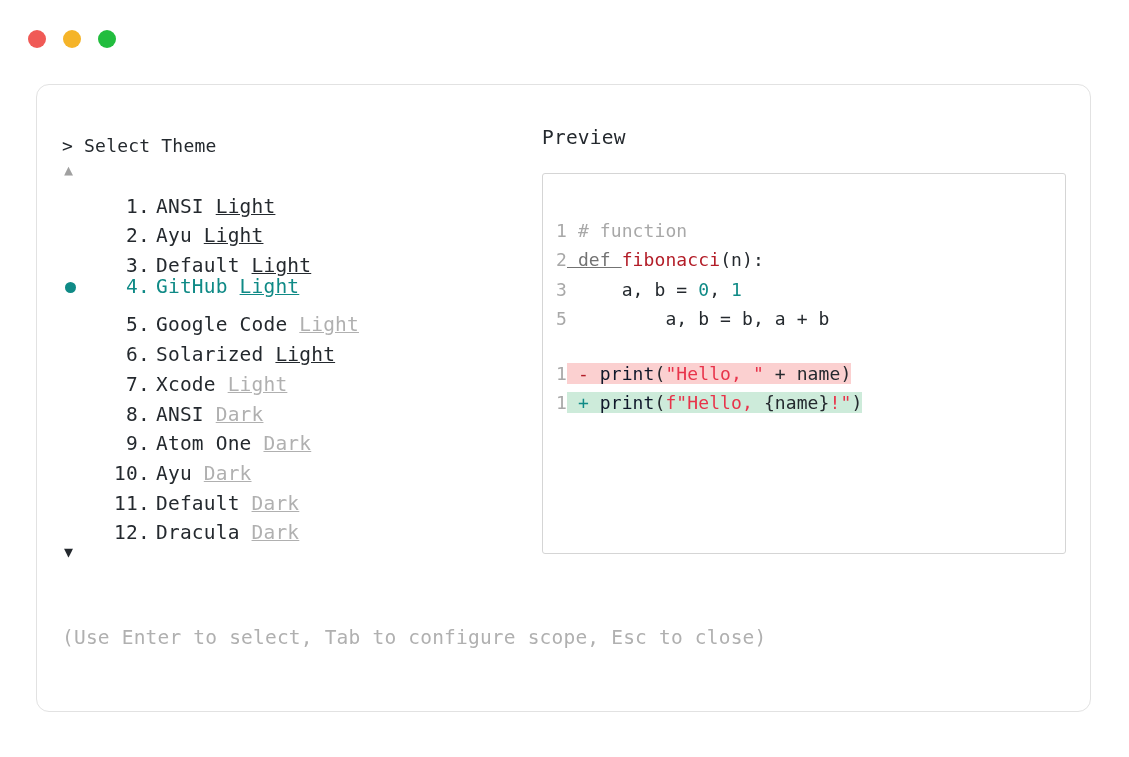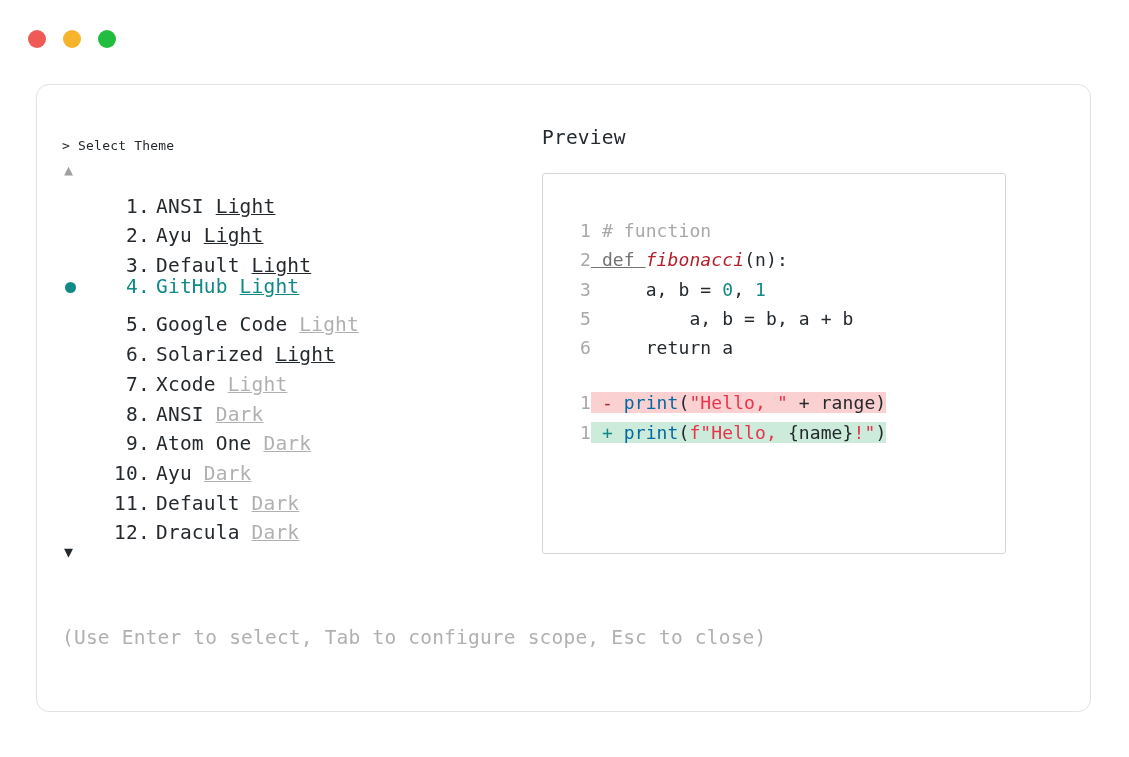--- a/index.html
+++ b/index.html
@@ -53,21 +53,21 @@
   }
 
   
   .left-pane {
     position: absolute;
     left: 25px;
     top: 48px;
     width: 470px;
   }
   .prompt {
-    font-size: 13px;
+    font-size: 18px;
     line-height: 26px;
     color: #24292e;
     letter-spacing: 0.2px;
     white-space: pre;
   }
   .scroll-arrow {
     font-size: 15px;
     line-height: 22px;
     padding-left: 2px;
     white-space: pre;
@@ -144,49 +144,49 @@
   .preview-label {
     font-size: 19.5px;
     line-height: 26px;
     color: #24292e;
     letter-spacing: 0.2px;
     white-space: pre;
     margin-bottom: 22px;
   }
   .preview-panel {
     box-sizing: border-box;
-    width: 464px;
+    width: 524px;
     height: 381px;
     border: 1px solid #d5d5d5;
     border-radius: 3px;
     background: #ffffff;
-    padding: 42px 0 0 36px;
+    padding: 42px 0 0 12px;
   }
   .code-line {
     font-size: 18px;
     line-height: 29.3px;
     white-space: pre;
     letter-spacing: 0.1px;
   }
   .code-line.blank { height: 26px; }
   .ln {
     color: #a8a8a8;
     display: inline-block;
     width: 12px;
     text-align: right;
   }
   .hl { display: inline; }
   .c-comment { color: #a8a8a8; }
   .c-kw      { color: #737373; text-decoration: underline; }
-  .c-fn      { color: #b31d28; font-style: italic; }
+  .c-fn      { color: #b31d28; }
   .c-num     { color: #0f8a86; }
   .c-builtin { color: #1f7fbf; }
   .c-plain   { color: #24292e; }
   .c-str     { color: #e8334a; }
-  .c-print   { color: #0369a1; }
+  .c-print   { color: #0f172a; }
   .diff-del  { background: #fbd0d0; }
   .diff-add  { background: #cdebda; }
   .m-del     { color: #b31d28; }
   .m-add     { color: #0f8a86; }
 </style>
 </head>
 <body>
 
 <div class="titlebar">
   <span class="dot" style="background: rgb(240, 90, 86);"></span>
@@ -219,21 +219,20 @@
 
     <div class="hint">(Use Enter to select, Tab to configure scope, Esc to close)</div>
 
     <div class="right-pane">
       <div class="preview-label">Preview</div>
       <div class="preview-panel" id="code-preview">
           <div class="code-line"><span class="ln">1</span><span class="c-comment"> # function</span></div>
           <div class="code-line"><span class="ln">2</span><span class="c-kw"> def </span><span class="c-fn">fibonacci</span><span class="c-plain">(n):</span></div>
           <div class="code-line"><span class="ln">3</span><span class="c-plain">     a, b = </span><span class="c-num">0</span><span class="c-plain">, </span><span class="c-num">1</span></div>
           <div class="code-line"><span class="ln">5</span><span class="c-plain">         a, b = b, a + b</span></div>
-          <div class="code-line"><span class="ln">6</span><span class="c-plain">     return a</span></div>
           <div class="code-line blank"></div>
-          <div class="code-line"><span class="ln">1</span><span class="hl diff-del"><span class="m-del"> - </span><span class="c-print">print</span><span class="c-plain">(</span><span class="c-str">"Hello, "</span><span class="c-plain"> + range)</span></span></div>
+          <div class="code-line"><span class="ln">1</span><span class="hl diff-del"><span class="m-del"> - </span><span class="c-print">print</span><span class="c-plain">(</span><span class="c-str">"Hello, "</span><span class="c-plain"> + name)</span></span></div>
           <div class="code-line"><span class="ln">1</span><span class="hl diff-add"><span class="m-add"> + </span><span class="c-print">print</span><span class="c-plain">(</span><span class="c-str">f"Hello, </span><span class="c-plain">{name}</span><span class="c-str">!"</span><span class="c-plain">)</span></span></div>
         </div>
     </div>
 
   </div>
 </div>
 
 </body></html>

